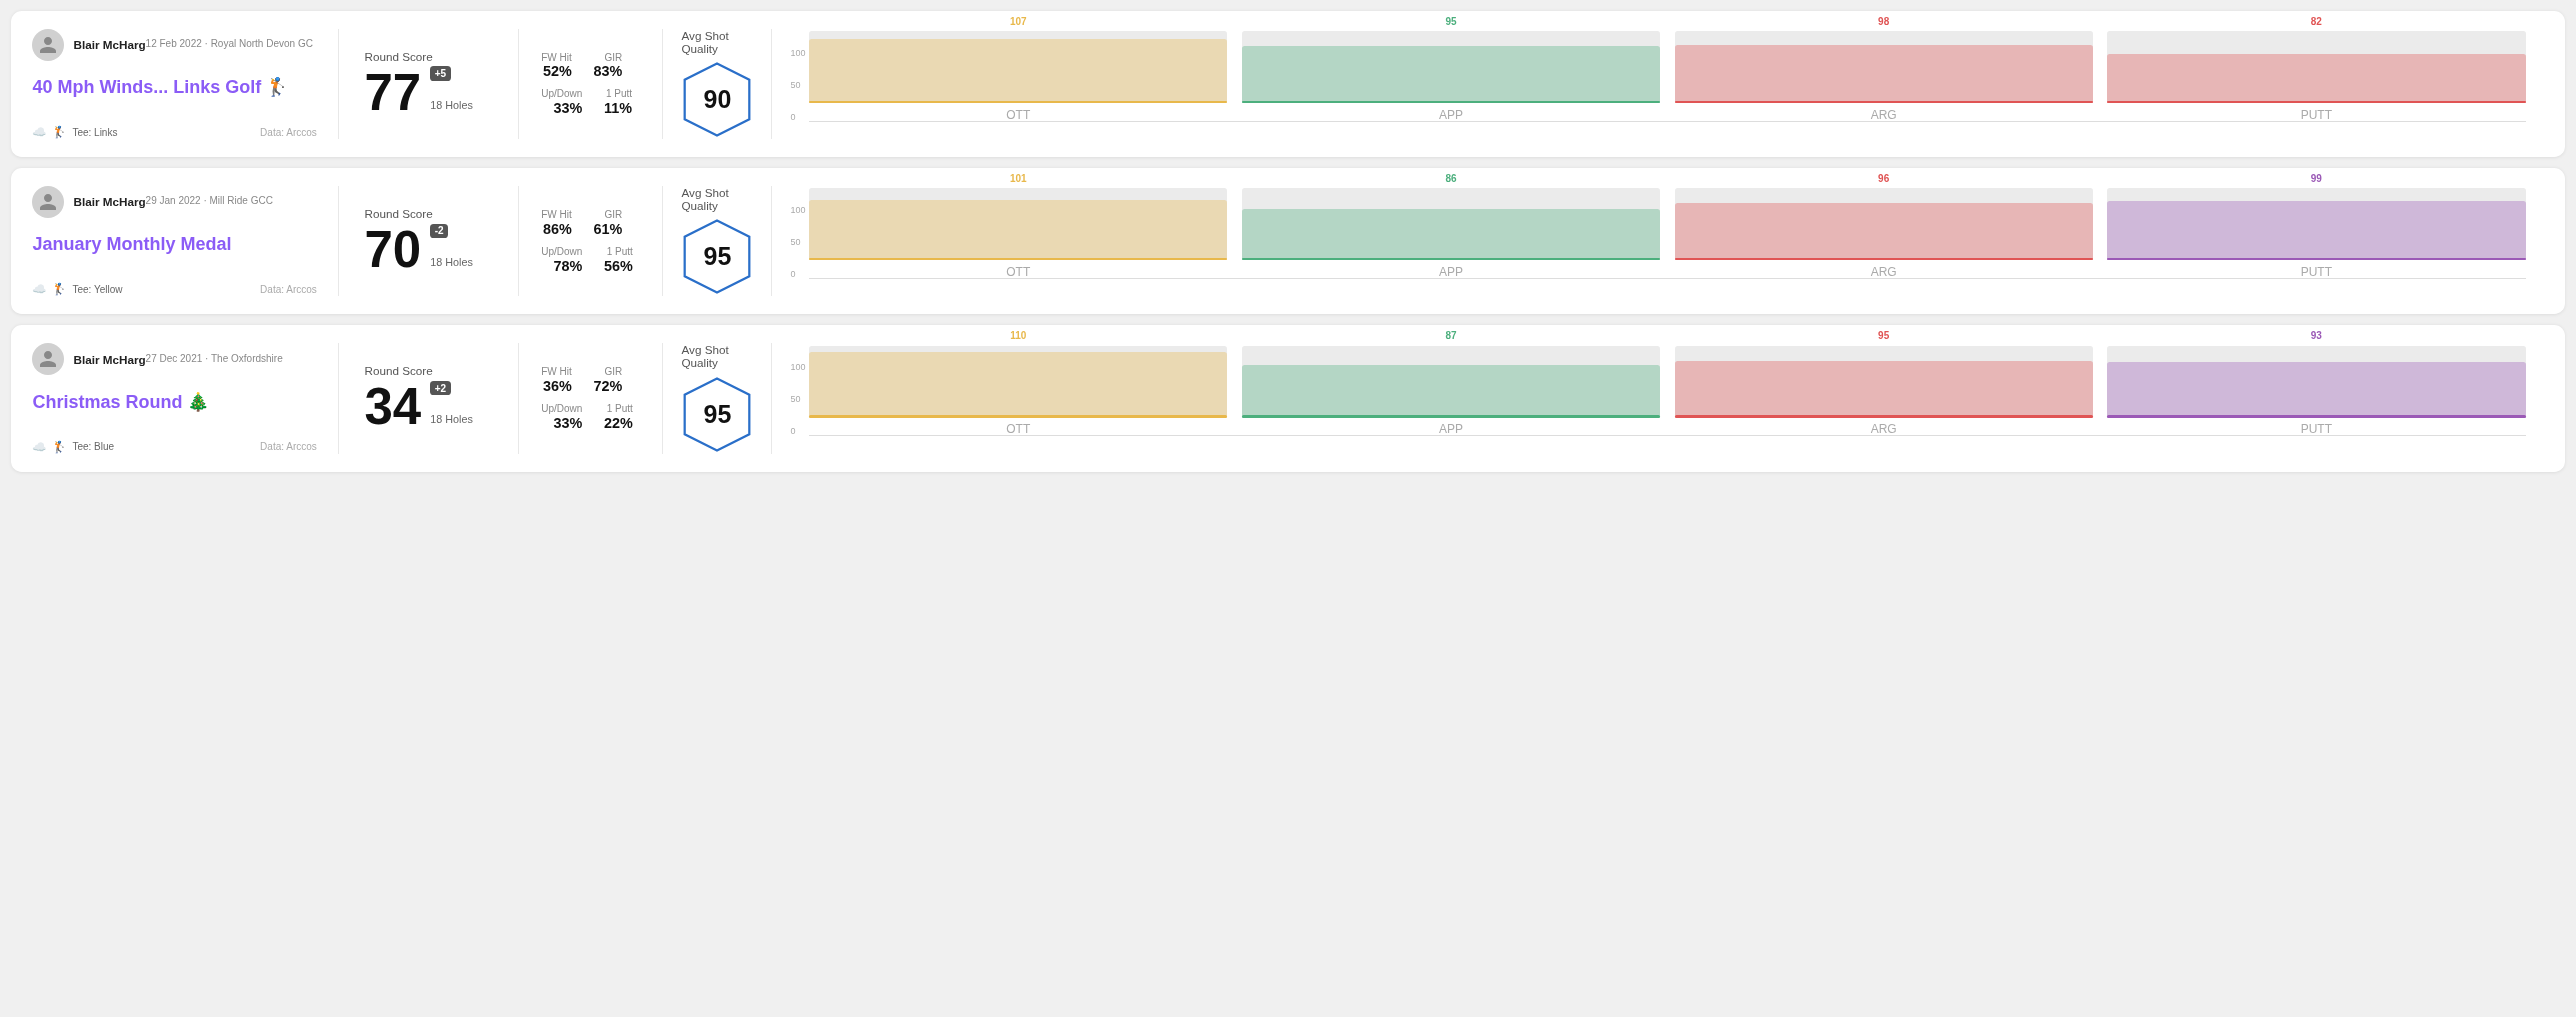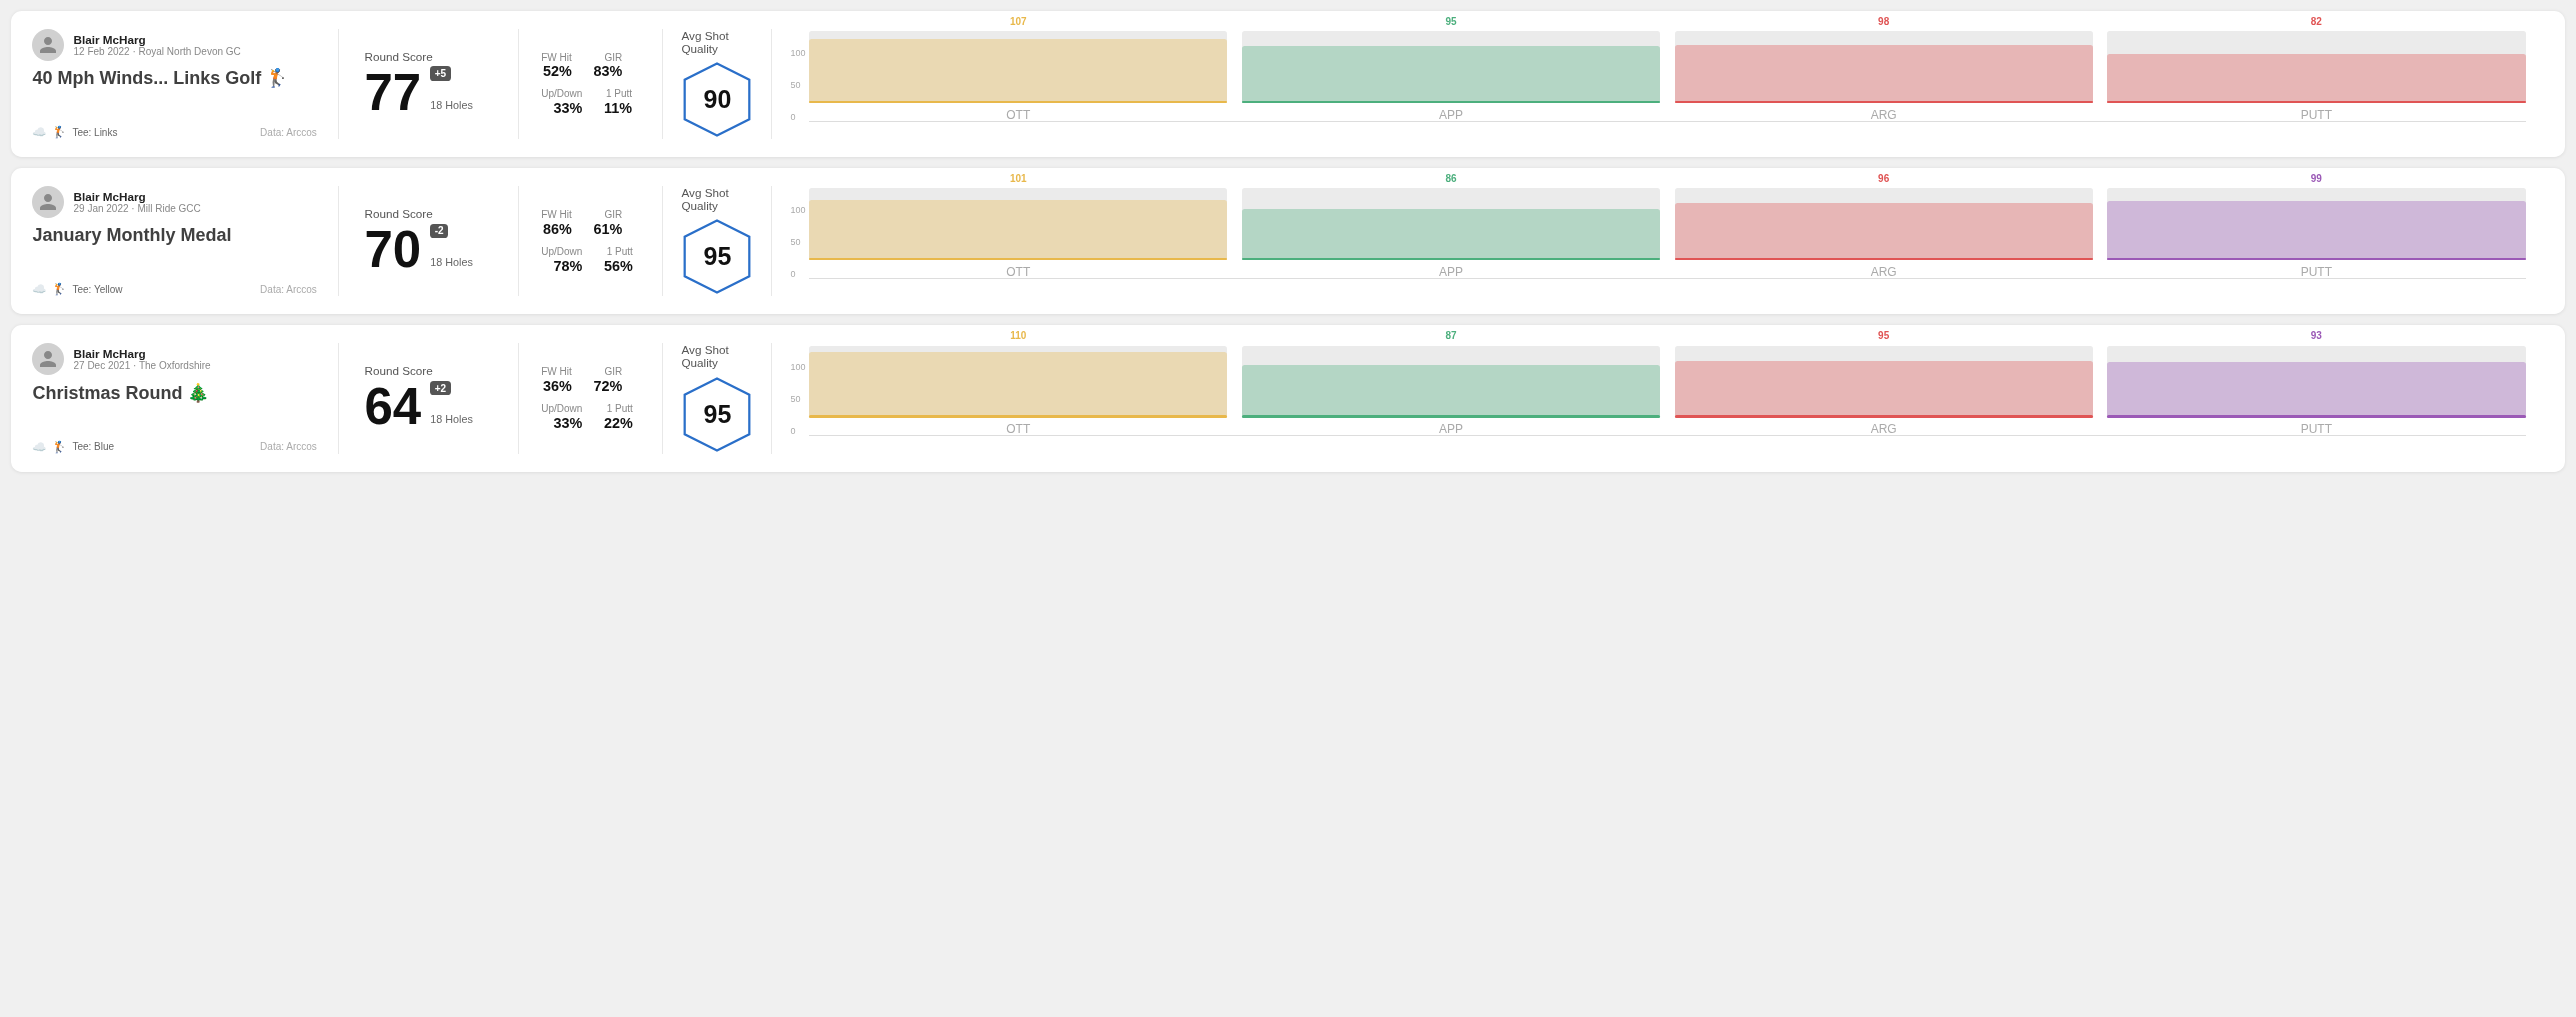--- a/index.html
+++ b/index.html
@@ -37,28 +37,28 @@
       width: 32px;
       height: 32px;
       border-radius: 50%;
       background: #d0d0d0;
       display: flex;
       align-items: center;
       justify-content: center;
       flex-shrink: 0;
     }
     .avatar svg { width: 20px; height: 20px; fill: #888; }
-    .user-info { display: flex; flex-direction: column; }
+    .user-info { display: flex; flex-direction: row; }
     .user-name { font-size: 11.7px; font-weight: 600; color: #222; }
     .user-date { font-size: 10px; color: #888; }
     .round-title {
       font-size: 18px;
       font-weight: 700;
-      color: #404040;
-      margin-top: 2px;
+      color: #8b5cf6;
+      margin-top: 11px;
       line-height: 1.2;
     }
     .card-footer {
       display: flex;
       justify-content: space-between;
       align-items: center;
       margin-top: auto;
       padding-top: 9px;
     }
     .tee-info {
@@ -452,21 +452,21 @@
           <span class="tee-icon">🏌</span>
           <span>Tee: Blue</span>
         </div>
         <span class="data-source">Data: Arccos</span>
       </div>
     </div>
 
     <div class="card-middle">
       <div class="round-score-label">Round Score</div>
       <div class="score-row">
-        <span class="score-number">64</span>
+        <span class="score-number">34</span>
         <div style="display:flex;flex-direction:column;align-items:flex-start;justify-content:flex-end;padding-bottom:7.2px;gap:2.7px;">
           <span class="score-badge">+2</span>
           <span class="holes-label">18 Holes</span>
         </div>
       </div>
     </div>
 
     <div class="card-stats">
       <div class="stat-row">
         <div class="stat-item">

